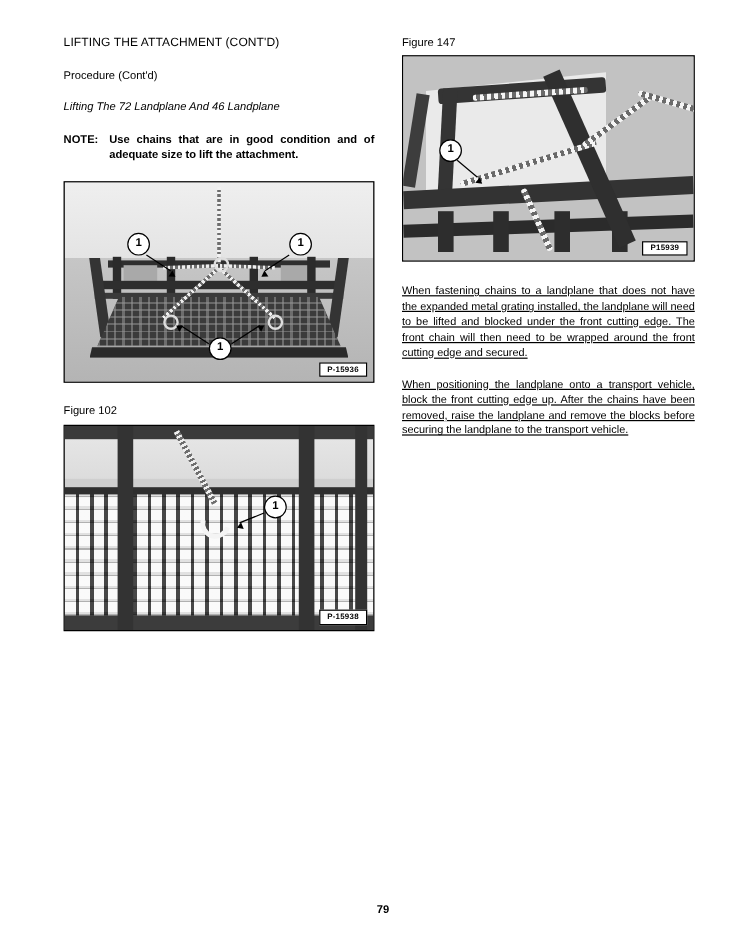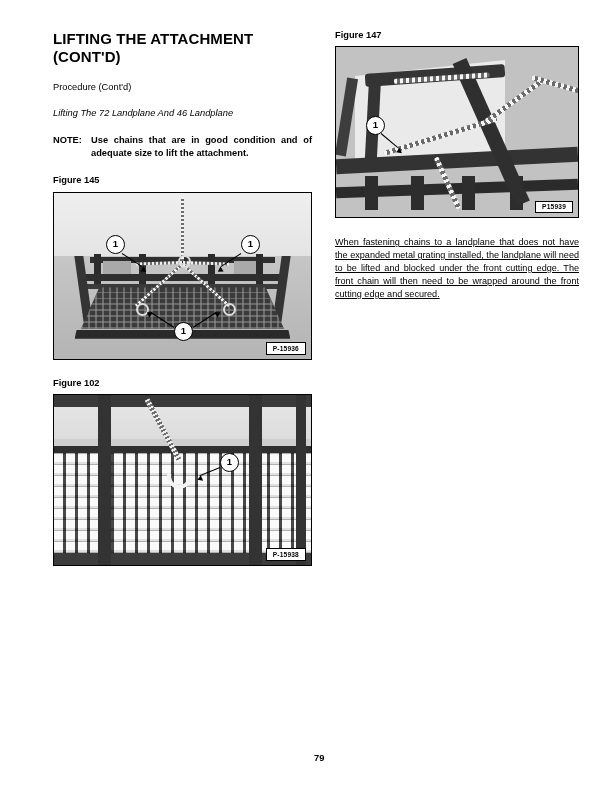--- a/index.html
+++ b/index.html
@@ -25,22 +25,22 @@
   }
   .col-right {
     position: absolute;
     left: 335px;
     top: 30px;
     width: 244px;
   }
 
   
   .page-head {
-    font-size: 15px;
-    font-weight: bold;
+    font-size: 10px;
+    font-weight: normal;
     letter-spacing: 0.1px;
     margin: 0 0 16px 0;
     line-height: 1.2;
   }
   .sub-head {
     font-size: 9.3px;
     font-weight: normal;
     margin: 0 0 15px 0;
     line-height: 1.2;
   }
@@ -61,21 +61,21 @@
     text-justify: inter-word;
   }
   .note-block .note-word {
     display: inline-block;
     width: 38px;
     text-indent: 0;
   }
 
   .fig-caption {
     font-size: 9.3px;
-    font-weight: bold;
+    font-weight: normal;
     margin: 0 0 5px 0;
     line-height: 1.2;
   }
 
   .body-para {
     font-size: 9.1px;
     line-height: 1.42;
     margin: 0 0 13px 0;
     text-align: justify;
     text-justify: inter-word;
@@ -367,21 +367,20 @@
 <div class="col-left">
 
   <div class="page-head">LIFTING THE ATTACHMENT (CONT'D)</div>
 
   <div class="sub-head">Procedure (Cont'd)</div>
 
   <div class="italic-head">Lifting The 72 Landplane And 46 Landplane</div>
 
   <div class="note-block"><span class="note-word">NOTE:</span><span>Use chains that are in good condition and of adequate size to lift the attachment.</span></div>
 
-  <div class="fig-caption">Figure 145</div>
   <div class="figure-box fig145">
     <div class="photo-inner">
       <div class="f145-sky"></div>
       <div class="f145-ground"></div>
 
       <div class="f145-frame">
         <div class="f145-toprail"></div>
         <div class="f145-window w1"></div>
         <div class="f145-window w2"></div>
         <div class="f145-post p1"></div>
@@ -480,18 +479,19 @@
       <div class="callout" style="left:30px; top:69px;">1</div>
       <div class="lead" style="left:45px; top:86px; width:22px; transform: rotate(40deg);"></div>
       <div class="arrow" style="left:62px; top:100px; transform: rotate(40deg);"></div>
     </div>
     <div class="part-no">P15939</div>
   </div>
 
   <div class="body-para">When fastening chains to a landplane that does not have the expanded metal grating installed, the landplane will need to be lifted and blocked under the front cutting edge. The front chain will then need to be wrapped around the front cutting edge and secured.</div>
 
 
+  <div class="body-para">When positioning the landplane onto a transport vehicle, block the front cutting edge up. After the chains have been removed, raise the landplane and remove the blocks before securing the landplane to the transport vehicle.</div>
 
 </div>
 
 <div class="footer">
   <div class="footer-page">79</div>
 </div>
 
 </body></html>

